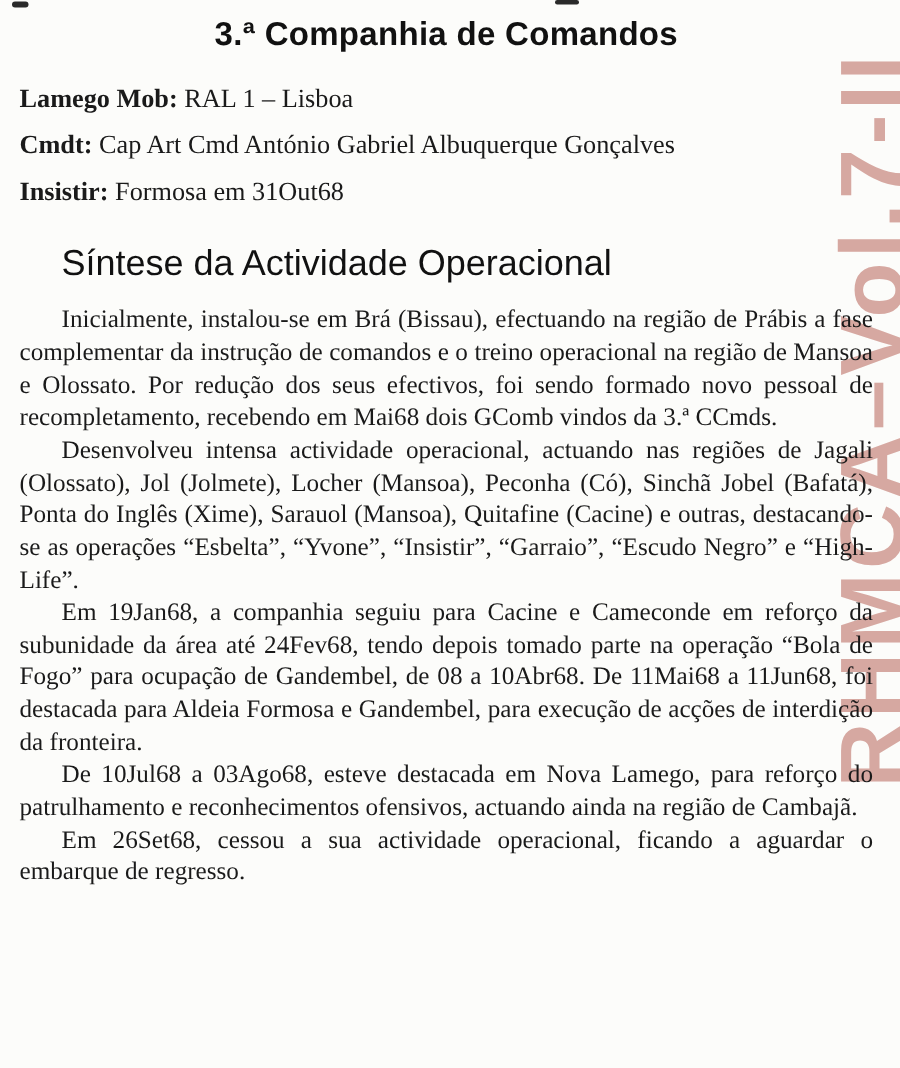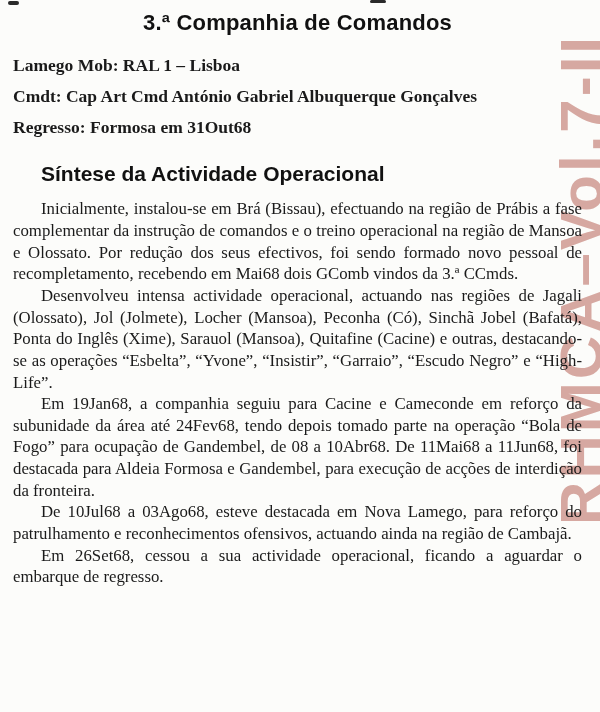--- a/index.html
+++ b/index.html
@@ -34,26 +34,26 @@
     font-family:"Liberation Sans",sans-serif;
     font-weight:bold;
     font-size:22px;
     letter-spacing:0.2px;
     color:#111;
   }
   .info-block{margin:0 0 4px 0;}
   .info-row{font-size:17.5px;line-height:1.3;margin:0 0 8px 0;}
   .info-row.tight{margin:0;}
   .info-label{font-weight:bold;}
-  .info-value{font-weight:bold;}
+  .info-value{font-weight:normal;}
   .section-heading{
     margin:24px 0 12px 28px;
     font-family:"Liberation Sans",sans-serif;
-    font-weight:bold;
-    font-size:21px;
+    font-weight:normal;
+    font-size:24px;
     color:#111;
   }
   .paragraphs p{
     margin:0;
     text-indent:28px;
     text-align:justify;
     font-size:16.8px;
     line-height:1.29;
   }
   .scan-speck{position:absolute;background:#2a2a2a;z-index:2;}
@@ -79,21 +79,21 @@
     <div class="info-block">
       <div class="info-row">
         <span class="info-label">Lamego Mob:</span>
         <span class="info-value">RAL 1 – Lisboa</span>
       </div>
       <div class="info-row">
         <span class="info-label">Cmdt:</span>
         <span class="info-value">Cap Art Cmd António Gabriel Albuquerque Gonçalves</span>
       </div>
       <div class="info-row tight">
-        <span class="info-label">Regresso:</span>
+        <span class="info-label">Insistir:</span>
         <span class="info-value">Formosa em 31Out68</span>
       </div>
     </div>
 
     <h2 class="section-heading">Síntese da Actividade Operacional</h2>
 
     <div class="paragraphs">
       <p>Inicialmente, instalou-se em Brá (Bissau), efectuando na região de Prábis a fase complementar da instrução de comandos e o treino operacional na região de Mansoa e Olossato. Por redução dos seus efectivos, foi sendo formado novo pessoal de recompletamento, recebendo em Mai68 dois GComb vindos da 3.ª CCmds.</p>
       <p>Desenvolveu intensa actividade operacional, actuando nas regiões de Jagali (Olossato), Jol (Jolmete), Locher (Mansoa), Peconha (Có), Sinchã Jobel (Bafatá), Ponta do Inglês (Xime), Sarauol (Mansoa), Quitafine (Cacine) e outras, destacando-se as operações “Esbelta”, “Yvone”, “Insistir”, “Garraio”, “Escudo Negro” e “High-Life”.</p>
       <p>Em 19Jan68, a companhia seguiu para Cacine e Cameconde em reforço da subunidade da área até 24Fev68, tendo depois tomado parte na operação “Bola de Fogo” para ocupação de Gandembel, de 08 a 10Abr68. De 11Mai68 a 11Jun68, foi destacada para Aldeia Formosa e Gandembel, para execução de acções de interdição da fronteira.</p>

